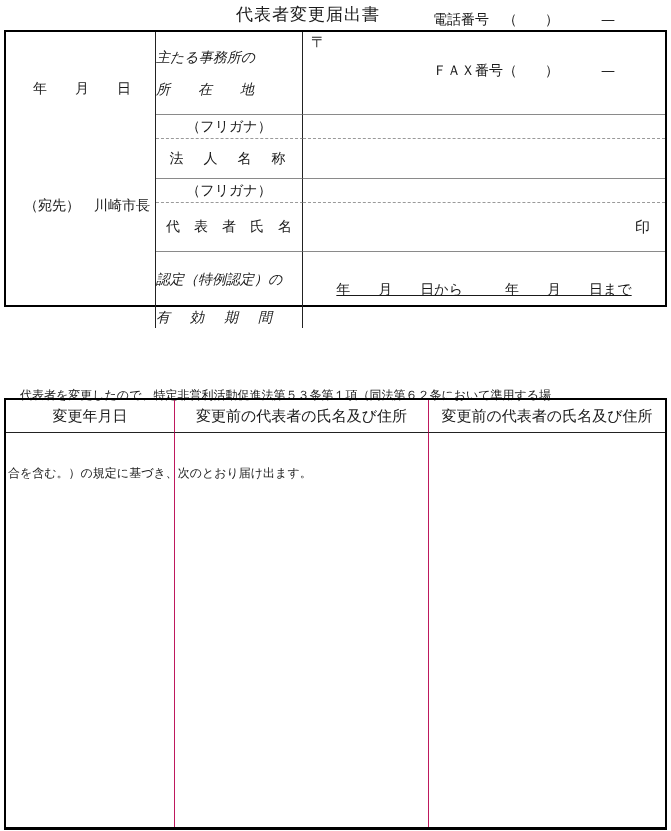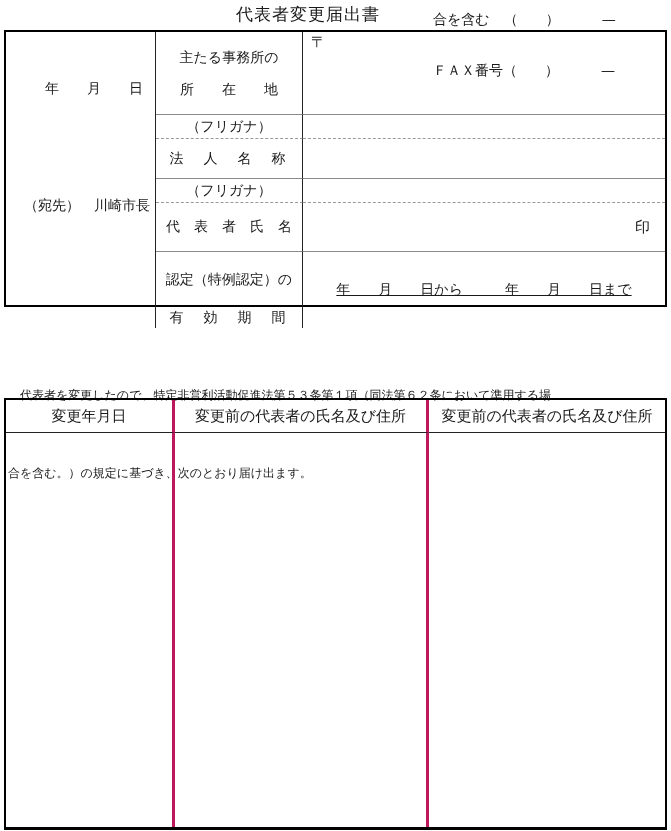--- a/index.html
+++ b/index.html
@@ -20,23 +20,23 @@
     display:grid;
     grid-template-columns:150px 147px 1fr;
     grid-template-rows:83px 24px 40px 24px 49px 1fr;
     font-size:14px;
   }
   .cell{position:relative;box-sizing:border-box;}
   .v-border{border-right:1px solid #222;}
   .h-solid{border-bottom:1px solid #8a8a8a;}
   .h-dash{border-bottom:1px dashed #9a9a9a;}
   .left-col{grid-row:1/7;grid-column:1;}
-  .date-line{position:absolute;top:48px;right:12px;white-space:pre;}
+  .date-line{position:absolute;top:48px;right:24px;white-space:pre;}
   .addressee-line{position:absolute;top:165px;right:5px;white-space:pre;}
-  .label-cell{display:flex;flex-direction:column;justify-content:center;align-items:center;}
+  .label-cell{display:flex;flex-direction:column;justify-content:center;align-items:flex-start;font-style:italic;}
   .label-cell .ln{white-space:pre;line-height:1.0;}
   .office-cell .ln{line-height:1.0;margin:9px 0;}
   .furigana-cell{display:flex;align-items:center;justify-content:center;white-space:pre;}
   .spread{letter-spacing:3px;}
   .postal-mark{position:absolute;top:1px;left:8px;font-size:15px;}
   .phone-block{position:absolute;bottom:1px;left:130px;line-height:17px;white-space:pre;}
   .seal-cell{display:flex;align-items:center;justify-content:flex-end;}
   .seal-char{margin-right:15px;font-size:15px;}
   .validity-value-cell{display:flex;align-items:center;justify-content:center;white-space:pre;text-decoration:underline;}
   
@@ -50,21 +50,21 @@
     border:2px solid #000;border-bottom-width:3px;
     display:grid;
     grid-template-columns:169px 254px 1fr;
     grid-template-rows:33px 1fr;
     font-size:15px;
   }
   .ct-head{
     display:flex;align-items:center;justify-content:center;
     border-bottom:1px solid #222;white-space:pre;
   }
-  .ct-v{border-right:3px solid #be185d;}
+  .ct-v{border-right:1px solid #be185d;}
   .ct-body{min-height:10px;}
 </style>
 </head>
 <body>
 
 <div class="doc-title">代表者変更届出書</div>
 
 <div class="form-table">
 
   <div class="cell v-border left-col">
@@ -72,21 +72,21 @@
     <div class="addressee-line">（宛先）　川崎市長</div>
   </div>
 
   <div class="cell v-border h-solid label-cell office-cell" style="grid-row:1;grid-column:2;">
     <div class="ln">主たる事務所の</div>
     <div class="ln">所　　在　　地</div>
   </div>
   <div class="cell h-solid" style="grid-row:1;grid-column:3;">
     <div class="postal-mark">〒</div>
     <div class="phone-block">
-      <div>合を含む　（　　）　　　—</div>
+      <div>電話番号　（　　）　　　—</div>
       <div>ＦＡＸ番号（　　）　　　—</div>
     </div>
   </div>
 
   <div class="cell v-border h-dash furigana-cell" style="grid-row:2;grid-column:2;">（フリガナ）</div>
   <div class="cell h-dash" style="grid-row:2;grid-column:3;"></div>
 
   <div class="cell v-border h-solid furigana-cell spread" style="grid-row:3;grid-column:2;">法　人　名　称</div>
   <div class="cell h-solid" style="grid-row:3;grid-column:3;"></div>
 

